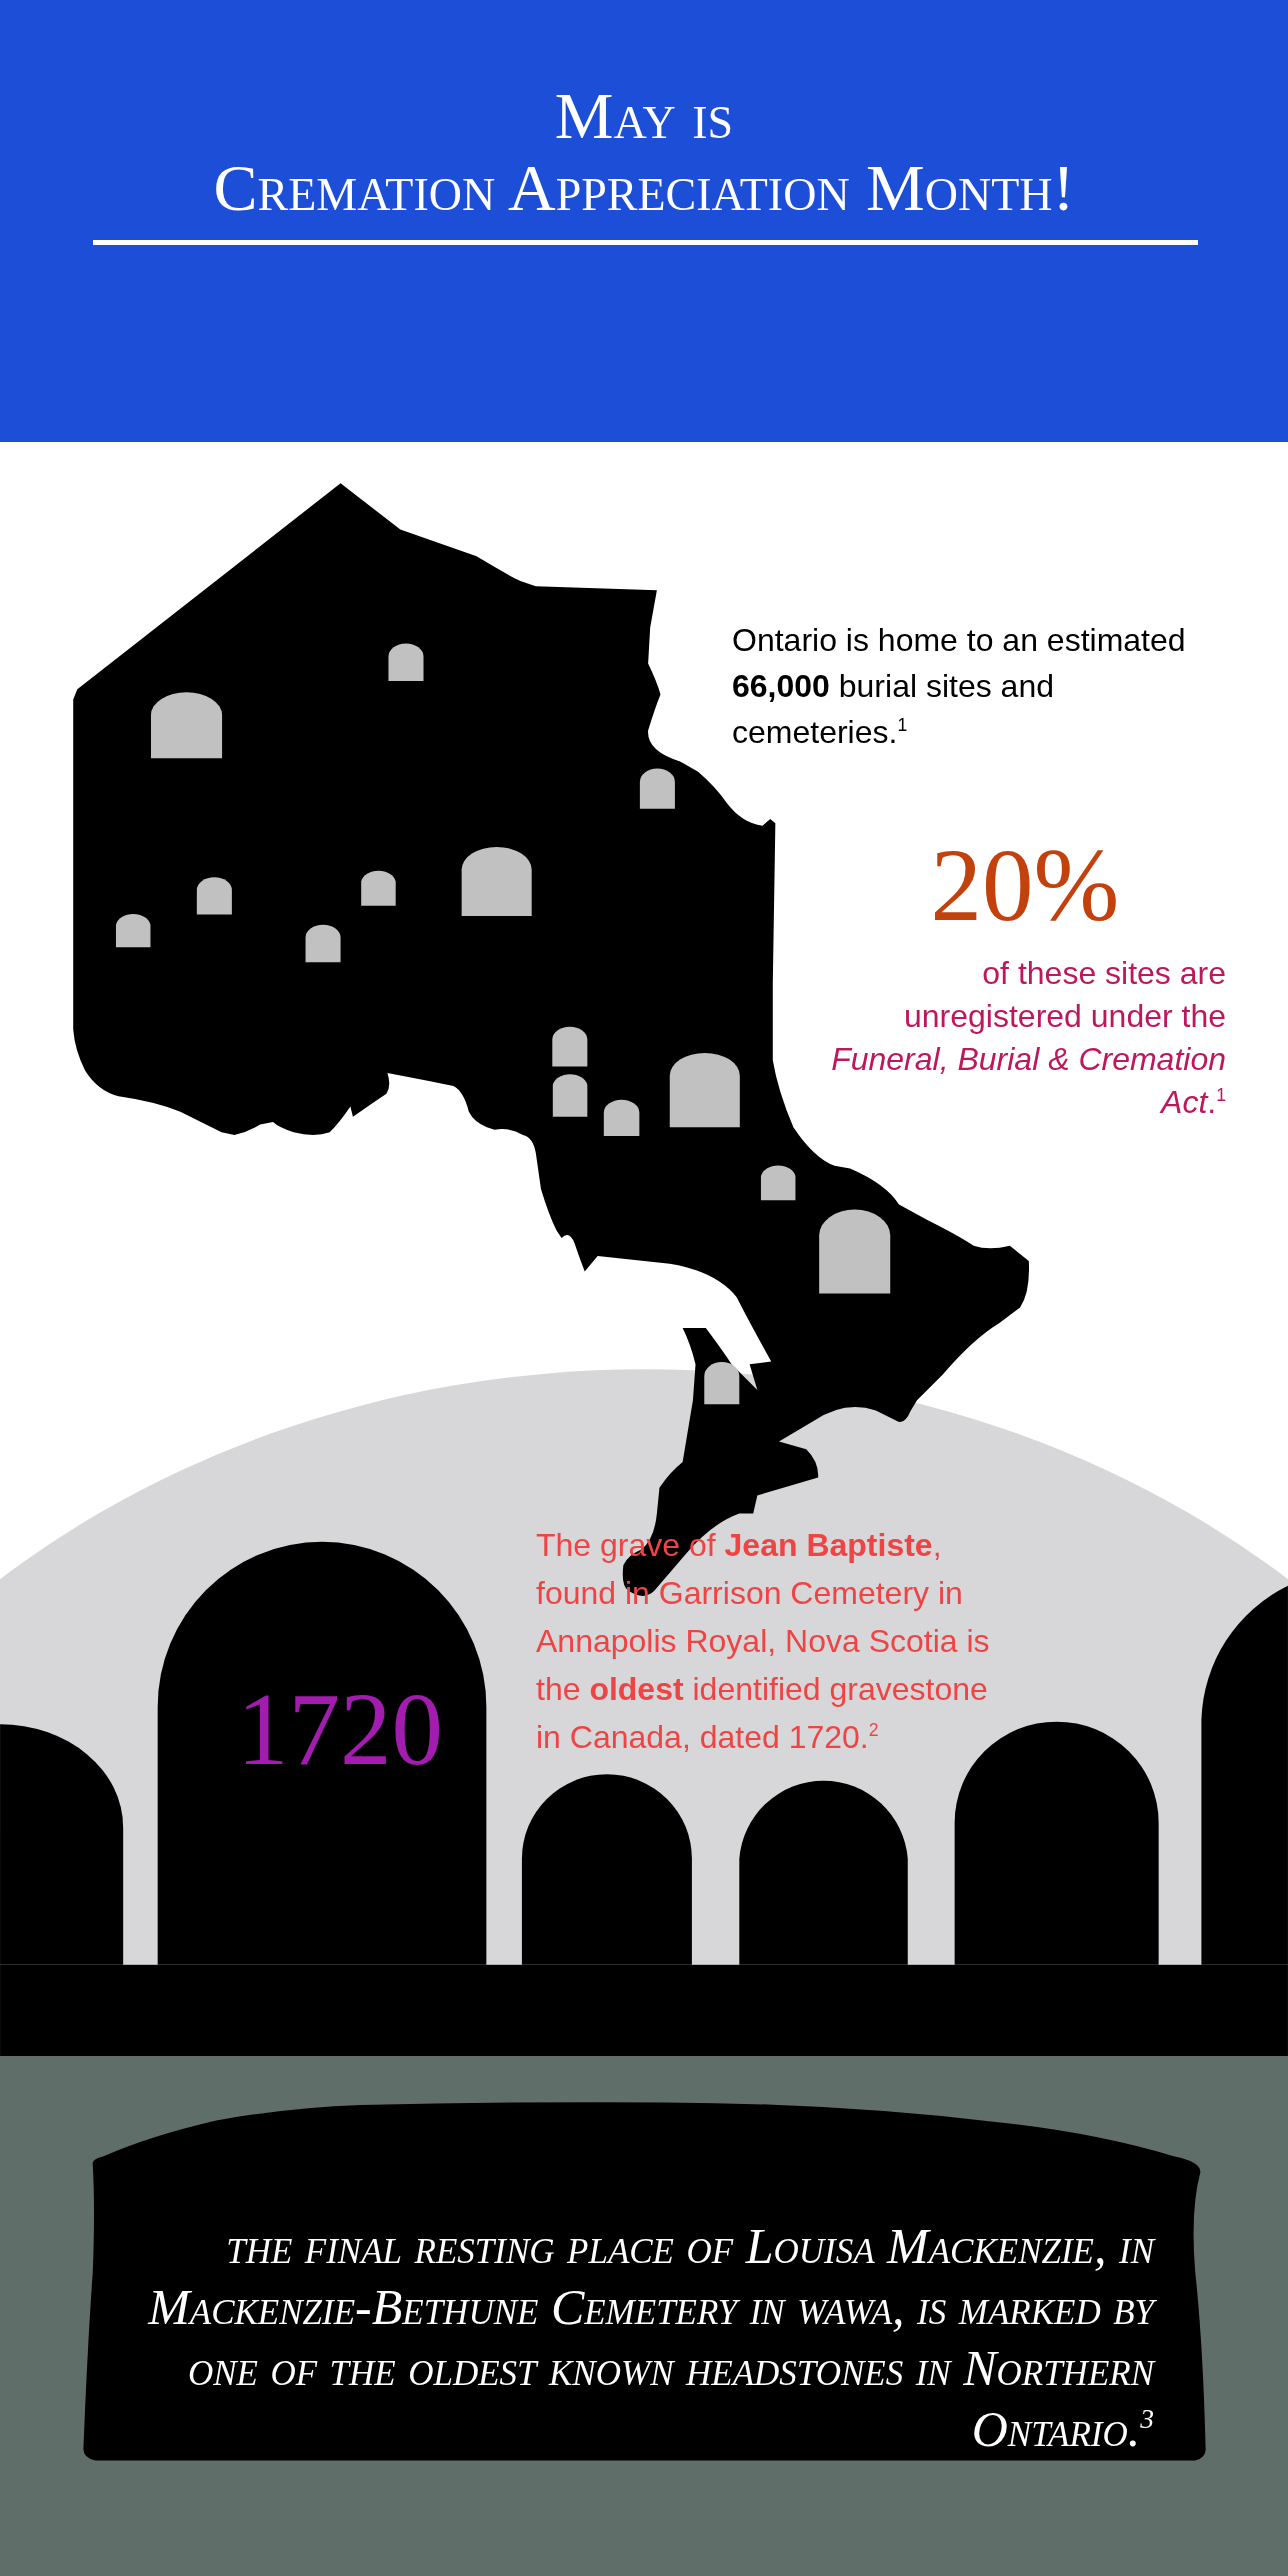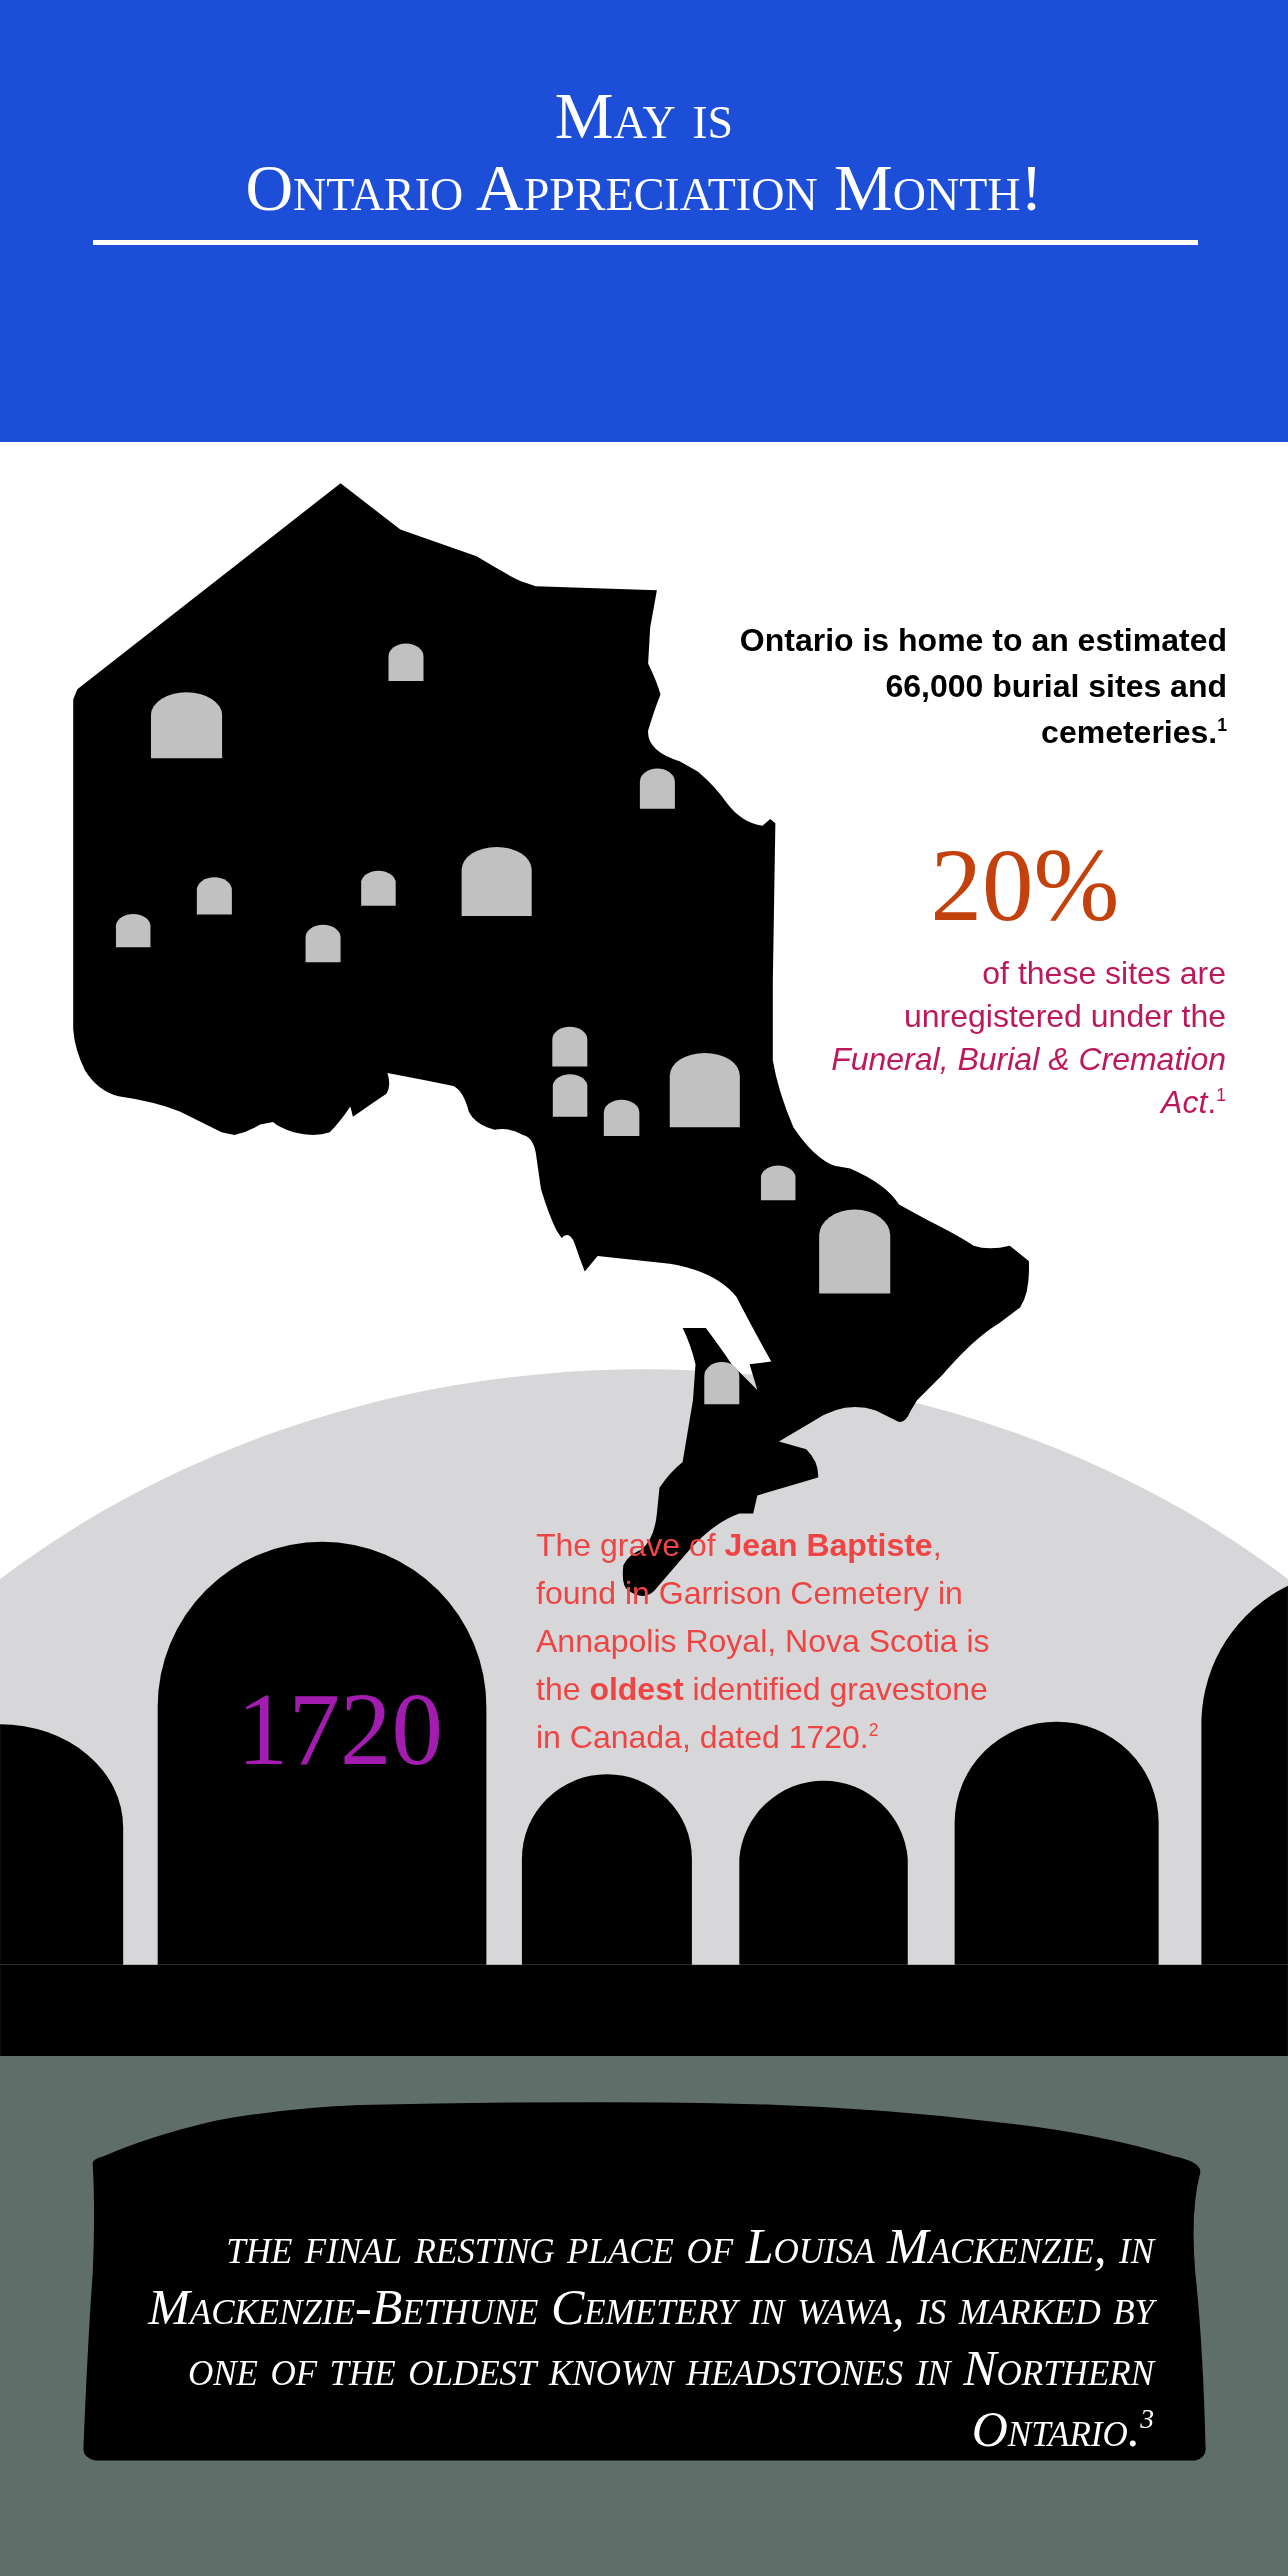--- a/index.html
+++ b/index.html
@@ -12,39 +12,39 @@
   #header { left: 0; top: 0; width: 1288px; height: 442px; background: #1d4ed8; color: #fff; text-align: center; }
   #header .t1 { position: absolute; left: 0; width: 1288px; top: 77px; font-size: 66px; line-height: 77px; font-variant: small-caps; }
   #header .t2 { position: absolute; left: 0; width: 1288px; top: 149px; font-size: 66px; line-height: 77px; font-variant: small-caps; }
   #header .rule { position: absolute; left: 93px; width: 1105px; top: 240px; height: 5.2px; background: #fff; }
   #header .sub { position: absolute; left: 77px; width: 1133px; top: 278px; font-size: 43px; line-height: 53px; font-variant: small-caps; }
 
   
   #ontario { left: 0; top: 442px; width: 1288px; height: 1614px; overflow: hidden; }
   #ontario svg { position: absolute; left: 0; top: 0; }
   .dyk-title { left: 732px; top: 103px; width: 495px; text-align: center; font-size: 62px; line-height: 67px; font-variant: small-caps; color: #000; }
-  .dyk-body { left: 732px; top: 175px; width: 495px; text-align: right; font-size: 32px; line-height: 46px; color: #000; font-weight: bold; }
+  .dyk-body { left: 732px; top: 175px; width: 495px; text-align: left; font-size: 32px; line-height: 46px; color: #000; }
   .pct { left: 855px; top: 392px; width: 340px; text-align: center; font-size: 103px; line-height: 103px; color: #c2410c; }
   .pct-body { left: 824px; top: 510px; width: 402px; text-align: right; font-size: 32px; line-height: 43px; color: #be185d; }
   sup { font-size: 0.55em; vertical-align: super; line-height: 0; }
 
   .grave-text { left: 536px; top: 1079px; width: 464px; font-size: 32px; line-height: 48px; color: #ef4444; }
   .year { left: 206px; top: 1236px; width: 237px; text-align: right; font-size: 103px; line-height: 103px; color: #a21caf; }
 
   
   #louisa { left: 0; top: 2056px; width: 1288px; height: 541px; background: #5f6e69; }
   #louisa svg { position: absolute; left: 0; top: 0; }
   .louisa-text { left: 134px; top: 160px; width: 1020px; text-align: right; color: #fff; font-size: 50px; line-height: 61px; font-variant: small-caps; font-style: italic; }
 </style>
 </head>
 <body>
 
 <div id="header" class="abs serif">
   <div class="t1">May is</div>
-  <div class="t2">Ontario Appreciation Month!</div>
+  <div class="t2">Cremation Appreciation Month!</div>
   <div class="rule"></div>
 </div>
 
 <div id="ontario" class="abs">
   <svg width="1288" height="1614" viewBox="0 0 2500 3133">
 
     <ellipse cx="1250" cy="3450" rx="1900" ry="1650" fill="#d7d7d9"></ellipse>
 
     <path fill="#000" d="
       M661 80 L777 170 L925 222 Q985 258 1010 270 L1040 280 L1275 288

